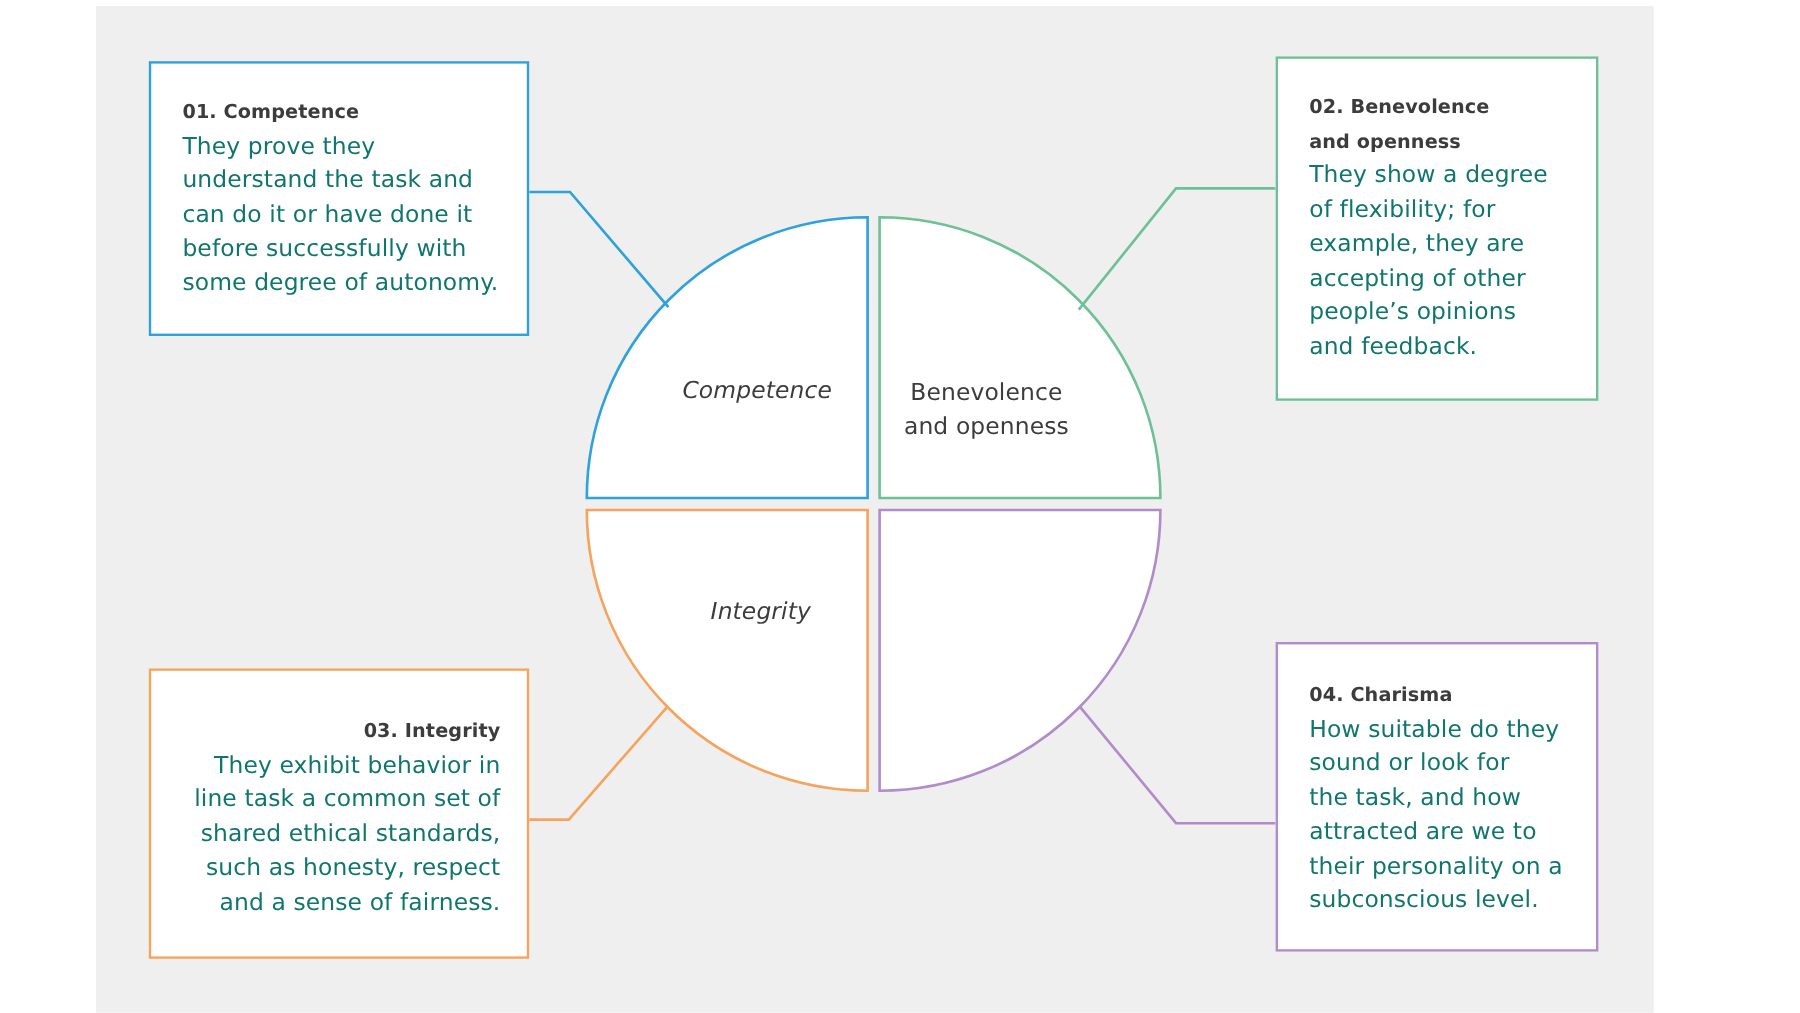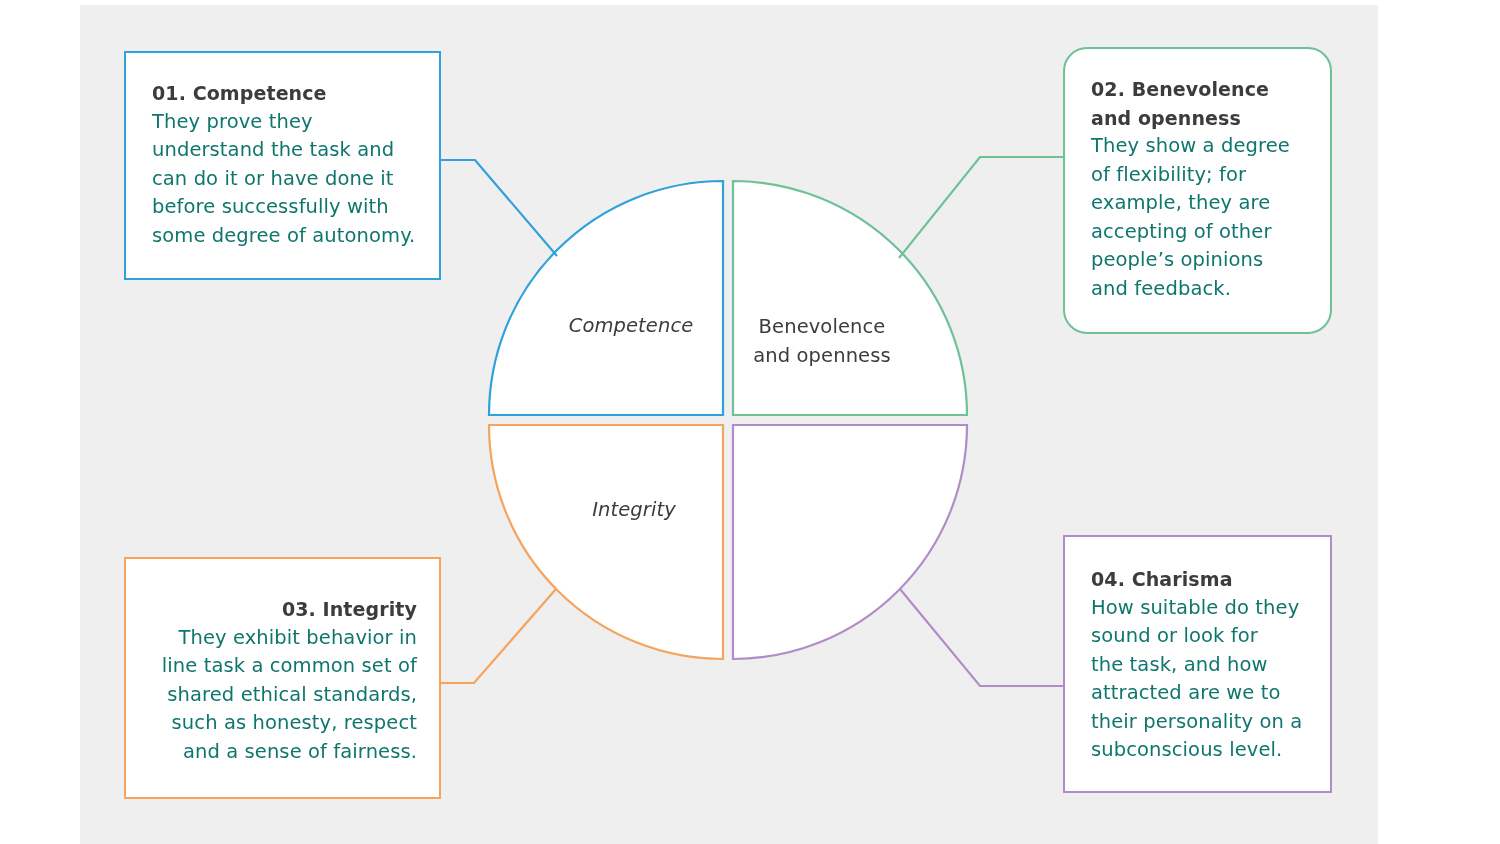--- a/index.html
+++ b/index.html
@@ -56,38 +56,38 @@
     position: absolute;
     background: #ffffff;
     border: 2px solid #cccccc;
     box-sizing: border-box;
     padding: 0;
   }
   .info-inner {
     padding: 26px 22px 20px 26px;
   }
   .info-title {
-    font-size: 19px;
+    font-size: 16px;
     font-weight: bold;
     color: #3c3c3c;
     line-height: 28.5px;
     margin: 0 0 0 0;
     white-space: pre-line;
     letter-spacing: 0.1px;
   }
   .info-body {
     font-size: 19.5px;
     color: #0f766e;
     line-height: 28.5px;
     margin: 0;
     white-space: pre-line;
     letter-spacing: 0.1px;
   }
   #box-competence  { left: 124px; top: 51px;  width: 317px; height: 229px; border-color: #2fa1db; }
-  #box-benevolence { left: 1063px; top: 47px;  width: 269px; height: 287px; border-color: #6ec196; border-radius: 24px; }
+  #box-benevolence { left: 1063px; top: 47px;  width: 269px; height: 287px; border-color: #6ec196; }
   #box-integrity   { left: 124px; top: 557px; width: 317px; height: 242px; border-color: #f5a45d; }
   #box-charisma    { left: 1063px; top: 535px; width: 269px; height: 258px; border-color: #b18cc8; }
 
   #box-benevolence .info-inner { padding: 26px 20px 20px 26px; }
   #box-integrity .info-inner   { padding: 36px 22px 20px 26px; text-align: right; }
   #box-charisma .info-inner    { padding: 28px 20px 20px 26px; }
 </style>
 </head>
 <body>
 

